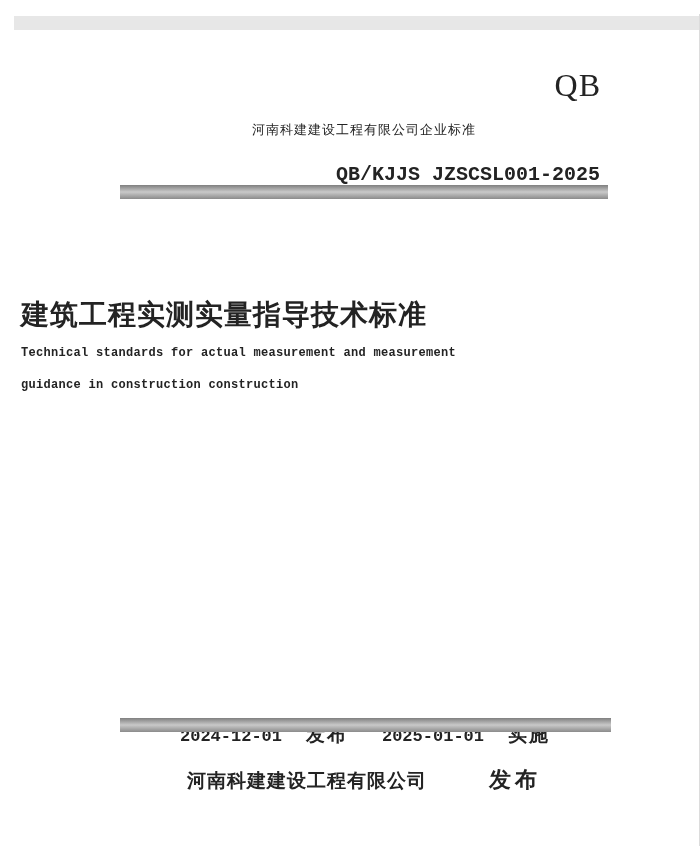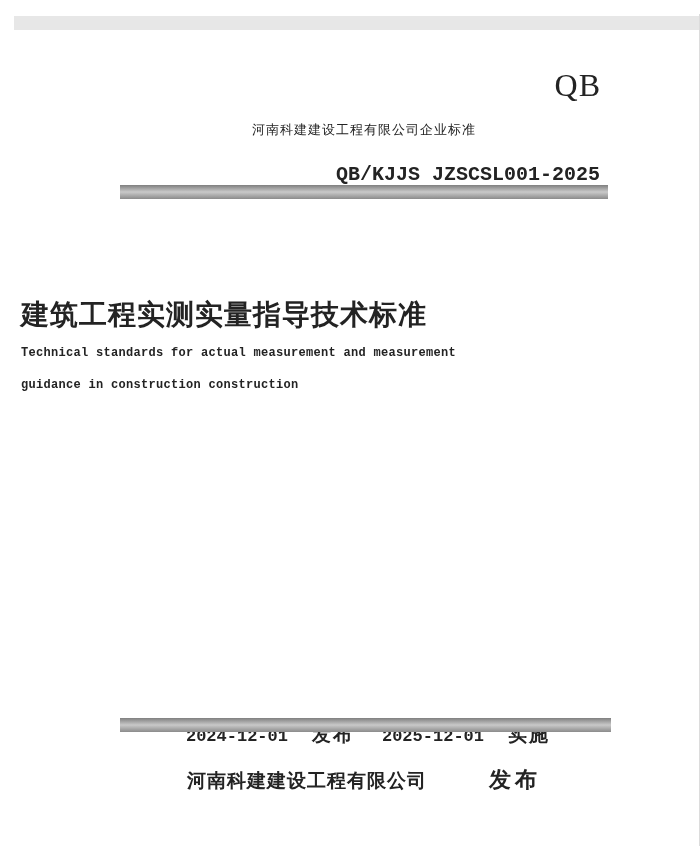--- a/index.html
+++ b/index.html
@@ -42,21 +42,21 @@
   .doc-title-en{
     position:absolute;left:0;width:100%;text-align:left;
     font-family:"Liberation Mono","DejaVu Sans Mono",monospace;
     font-size:12px;font-weight:bold;letter-spacing:0.3px;line-height:1;
   }
   .doc-title-en.line1{top:326px;}
   .doc-title-en.line2{top:358px;}
 
   .dates-row{
     position:absolute;top:673px;left:145px;right:143px;
-    display:flex;justify-content:flex-end;align-items:baseline;margin-top:16px;
+    display:flex;justify-content:space-between;align-items:baseline;margin-top:16px;
   }
   .date-group{display:flex;align-items:baseline;gap:10px;white-space:nowrap;}
   .date-value{
     font-family:"Liberation Mono","DejaVu Sans Mono",monospace;
     font-size:17px;font-weight:bold;line-height:1.2;
   }
   .date-label{font-size:19px;font-weight:bold;letter-spacing:2px;line-height:1.2;}
 
   .footer-line{
     position:absolute;top:745px;left:0;width:100%;text-align:center;
@@ -84,21 +84,21 @@
   <div class="doc-title-zh">建筑工程实测实量指导技术标准</div>
   <div class="doc-title-en line1">Technical standards for actual measurement and measurement</div>
   <div class="doc-title-en line2">guidance in construction construction</div>
 
   <div class="dates-row">
     <div class="date-group">
       <span class="date-value">2024-12-01</span>
       <span class="date-label">发布</span>
     </div>
     <div class="date-group">
-      <span class="date-value">2025-12-01</span>
+      <span class="date-value">2025-01-01</span>
       <span class="date-label">实施</span>
     </div>
   </div>
 
   <div class="rule rule-bottom"></div>
 
   <div class="footer-line">
     <span class="publisher-name">河南科建建设工程有限公司</span><span class="footer-gap"></span><span class="publish-label">发布</span>
   </div>
 </div>

